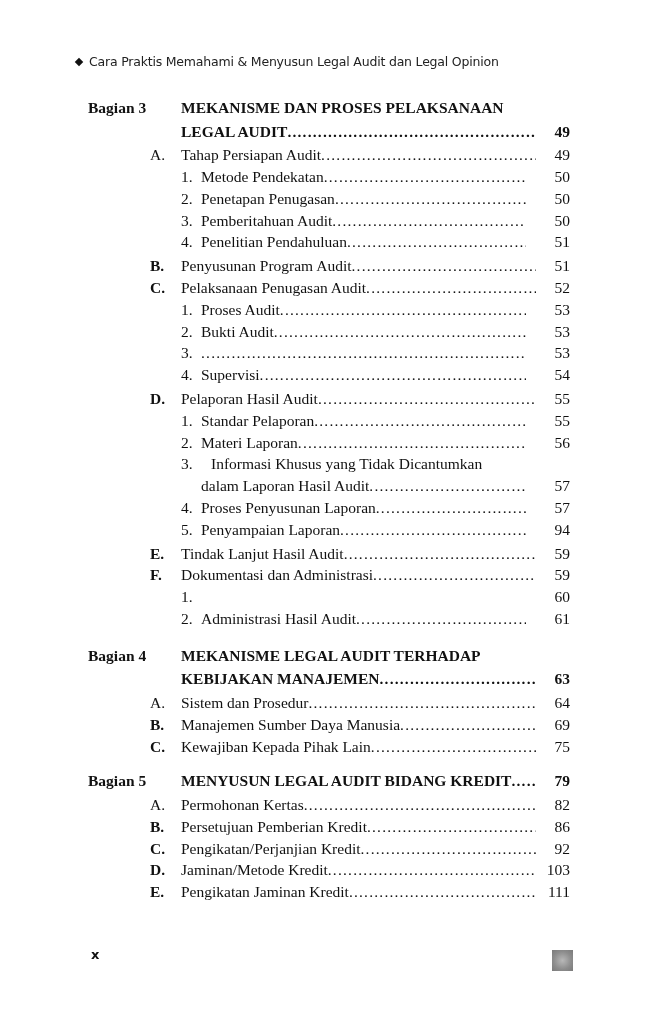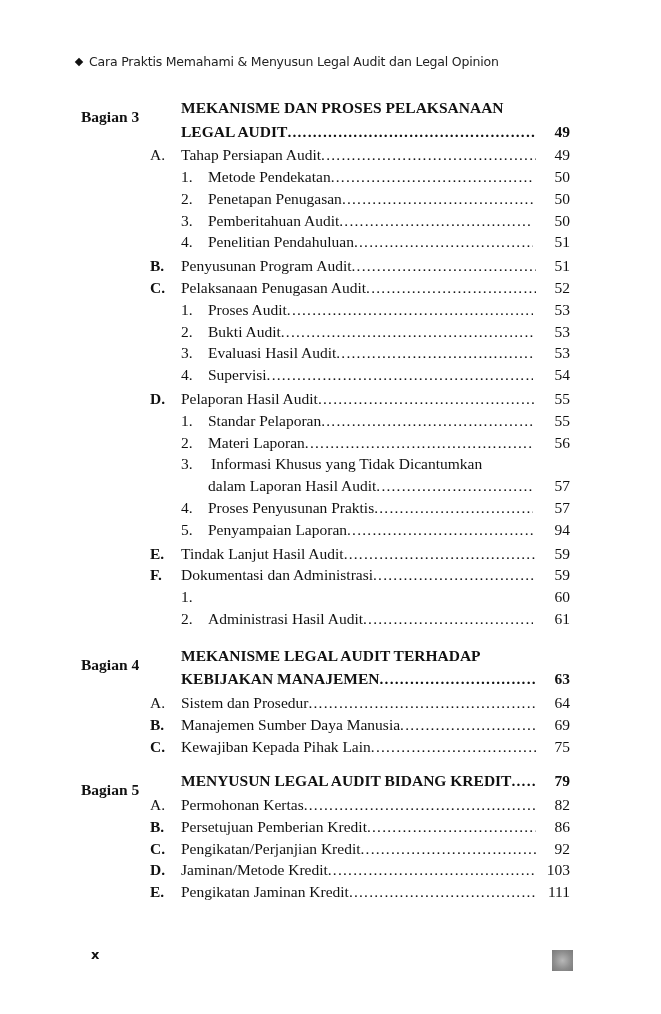--- a/index.html
+++ b/index.html
@@ -1,32 +1,32 @@
 <!DOCTYPE html>
 <html><head>
 <meta charset="utf-8">
 <style>
   html, body { margin:0; padding:0; background:#ffffff; }
   body { width:661px; height:1014px; position:relative; overflow:hidden; color:#111; }
   .header { position:absolute; left:76px; top:54px; font-family:"DejaVu Sans", sans-serif; font-size:12.5px; color:#222; white-space:nowrap; letter-spacing:-0.2px; }
   .header .diamond { display:inline-block; width:6px; height:6px; background:#111; transform:rotate(45deg); margin-right:7px; position:relative; top:-1px; }
   .toc { position:absolute; left:0; top:0; width:661px; font-family:"Liberation Serif", serif; }
   .row { position:absolute; left:0; width:661px; height:22px; font-size:15.5px; line-height:22px; }
-  .bagian { position:absolute; left:81px; font-weight:bold; font-size:15.5px;margin-top:9px; }
+  .bagian { position:absolute; left:88px; font-weight:bold; font-size:15.5px; }
   .letter { position:absolute; left:150px; }
   .num { position:absolute; left:181px; }
   .title-l1 { position:absolute; left:181px; font-weight:bold; }
   .entry { position:absolute; display:flex; align-items:baseline; overflow:hidden; }
   .entry .txt { white-space:nowrap; flex:0 0 auto; }
   .entry .dots { flex:1 1 auto; overflow:hidden; white-space:nowrap; letter-spacing:1.2px; }
   .entry .dots::after { content:"............................................................................................................................................"; }
   .page { position:absolute; right:91px; text-align:left; }
   .bold { font-weight:bold; }
   .e1 { left:181px; width:355px;text-align:center; }
-  .e2 { left:208px; width:325px;font-family:Liberation Serif, serif; }
+  .e2 { left:201px; width:325px;font-family:Liberation Serif, serif; }
   .footer-x { position:absolute; left:91px; top:947px; font-family:"DejaVu Sans", sans-serif; font-weight:bold; font-size:13px; }
   .footer-img { position:absolute; left:552px; top:950px; width:21px; height:21px; background:radial-gradient(circle, #b8b8b8 0%, #8c8c8c 60%, #7a7a7a 100%); }
 </style>
 </head>
 <body>
 
 <div class="header">
   <span class="diamond"></span><span>Cara Praktis Memahami &amp; Menyusun Legal Audit dan Legal Opinion</span>
 </div>
 
@@ -110,21 +110,20 @@
       <span class="num">2.</span>
       <div class="entry e2">
         <span class="txt">Bukti Audit</span>
         <span class="dots"></span>
       </div>
       <span class="page">53</span>
     </div>
     <div class="row" style="top: 342.4px;">
       <span class="num">3.</span>
       <div class="entry e2">
-        <span class="txt">Evaluasi Hasil Audit</span>
         <span class="dots"></span>
       </div>
       <span class="page">53</span>
     </div>
     <div class="row" style="top: 364.2px;">
       <span class="num">4.</span>
       <div class="entry e2">
         <span class="txt">Supervisi</span>
         <span class="dots"></span>
       </div>
@@ -161,21 +160,21 @@
     <div class="row" style="top: 475.2px;">
       <div class="entry e2">
         <span class="txt">dalam Laporan Hasil Audit</span>
         <span class="dots"></span>
       </div>
       <span class="page">57</span>
     </div>
     <div class="row" style="top: 497px;">
       <span class="num">4.</span>
       <div class="entry e2">
-        <span class="txt">Proses Penyusunan Praktis</span>
+        <span class="txt">Proses Penyusunan Laporan</span>
         <span class="dots"></span>
       </div>
       <span class="page">57</span>
     </div>
     <div class="row" style="top: 518.8px;">
       <span class="num">5.</span>
       <div class="entry e2">
         <span class="txt">Penyampaian Laporan</span>
         <span class="dots"></span>
       </div>

